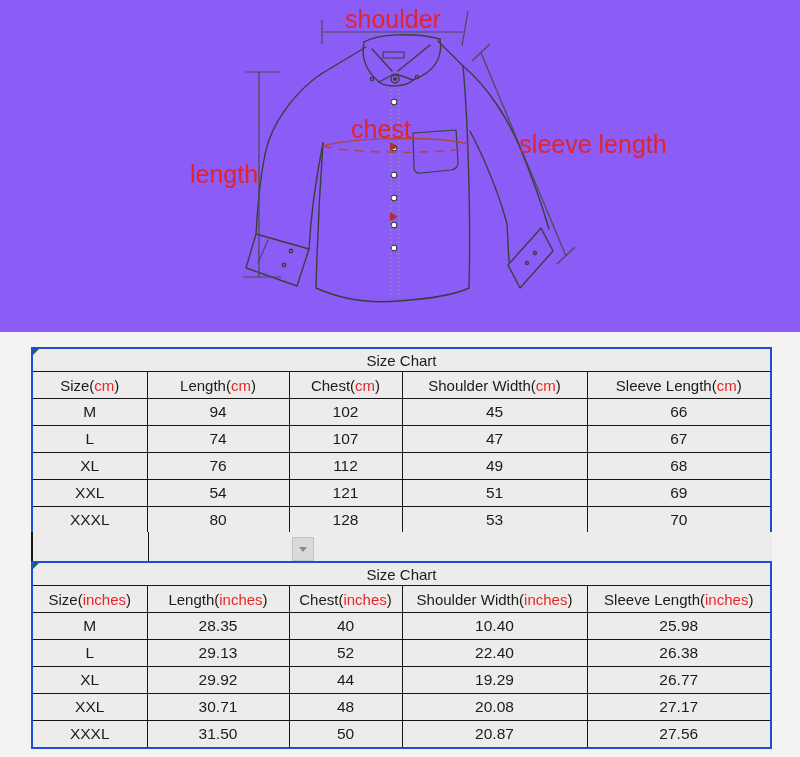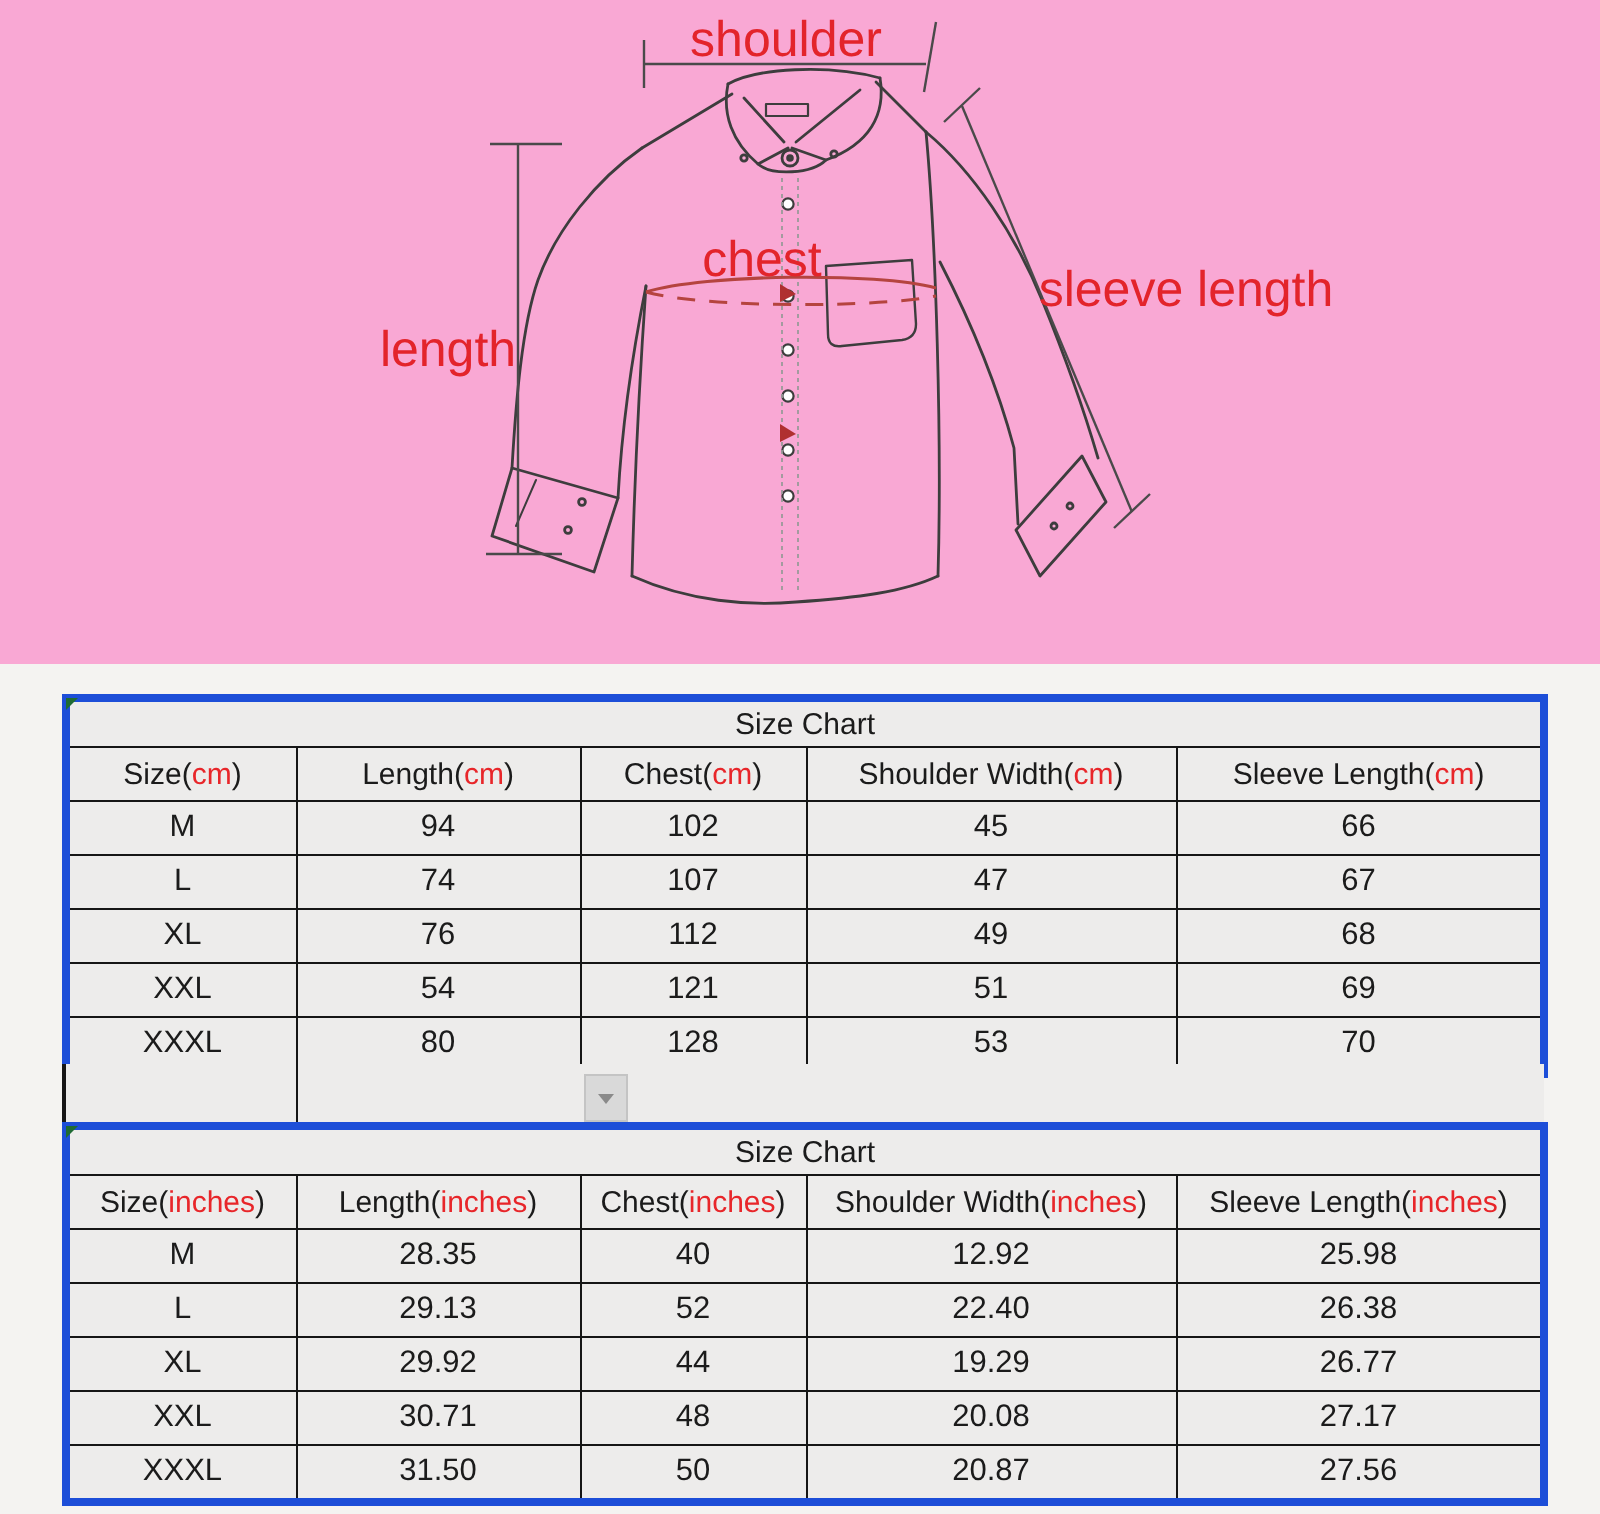--- a/index.html
+++ b/index.html
@@ -1,23 +1,23 @@
 <!DOCTYPE html>
 <html><head>
 <meta charset="utf-8">
 <style>
   html,body{margin:0;padding:0;background:#fff;}
-  #stage{position:relative;width:800px;height:757px;background:#f9a8d4;overflow:hidden;
+  #stage{position:relative;width:800px;height:757px;background:#8b5cf6;overflow:hidden;
          font-family:"Liberation Sans",sans-serif;color:#1b1b1b;}
   #band{position:absolute;left:0;top:332px;width:800px;height:425px;background:#f4f3f1;}
   .sizetable{position:absolute;left:31px;width:739px;border-collapse:collapse;table-layout:fixed;
              background:#edeceb;}
   .sizetable td,.sizetable th{border:1px solid #161616;text-align:center;vertical-align:middle;
              padding:0;font-weight:400;overflow:hidden;white-space:nowrap;}
-  .sizetable{border:4px solid #1d4ed8;}
+  .sizetable{border:2px solid #1d4ed8;}
   .title-row td{height:22px;font-size:15px;}
   .head-row th{height:26px;font-size:15px;margin-left:13px;}
   .data-row td{height:26px;font-size:15.5px;}
   .red{color:#e8262a;}
   #t1{top:347px;}
   #t2{top:561px;}
   .corner-tri{position:absolute;width:0;height:0;border-top:6px solid #1f6b33;
               border-right:6px solid transparent;z-index:5;}
   #gaprow{position:absolute;left:31px;top:532px;width:739px;height:29px;background:#edeceb;
           border-left:2px solid #161616;}
@@ -196,21 +196,21 @@
       <th><span>Size(</span><span class="red">inches</span><span>)</span></th>
       <th><span>Length(</span><span class="red">inches</span><span>)</span></th>
       <th><span>Chest(</span><span class="red">inches</span><span>)</span></th>
       <th><span>Shoulder Width(</span><span class="red">inches</span><span>)</span></th>
       <th><span>Sleeve Length(</span><span class="red">inches</span><span>)</span></th>
     </tr>
     <tr class="data-row">
       <td>M</td>
           <td>28.35</td>
           <td>40</td>
-          <td>12.92</td>
+          <td>10.40</td>
           <td>25.98</td>
     </tr>
     <tr class="data-row">
       <td>L</td>
           <td>29.13</td>
           <td>52</td>
           <td>22.40</td>
           <td>26.38</td>
     </tr>
     <tr class="data-row">

